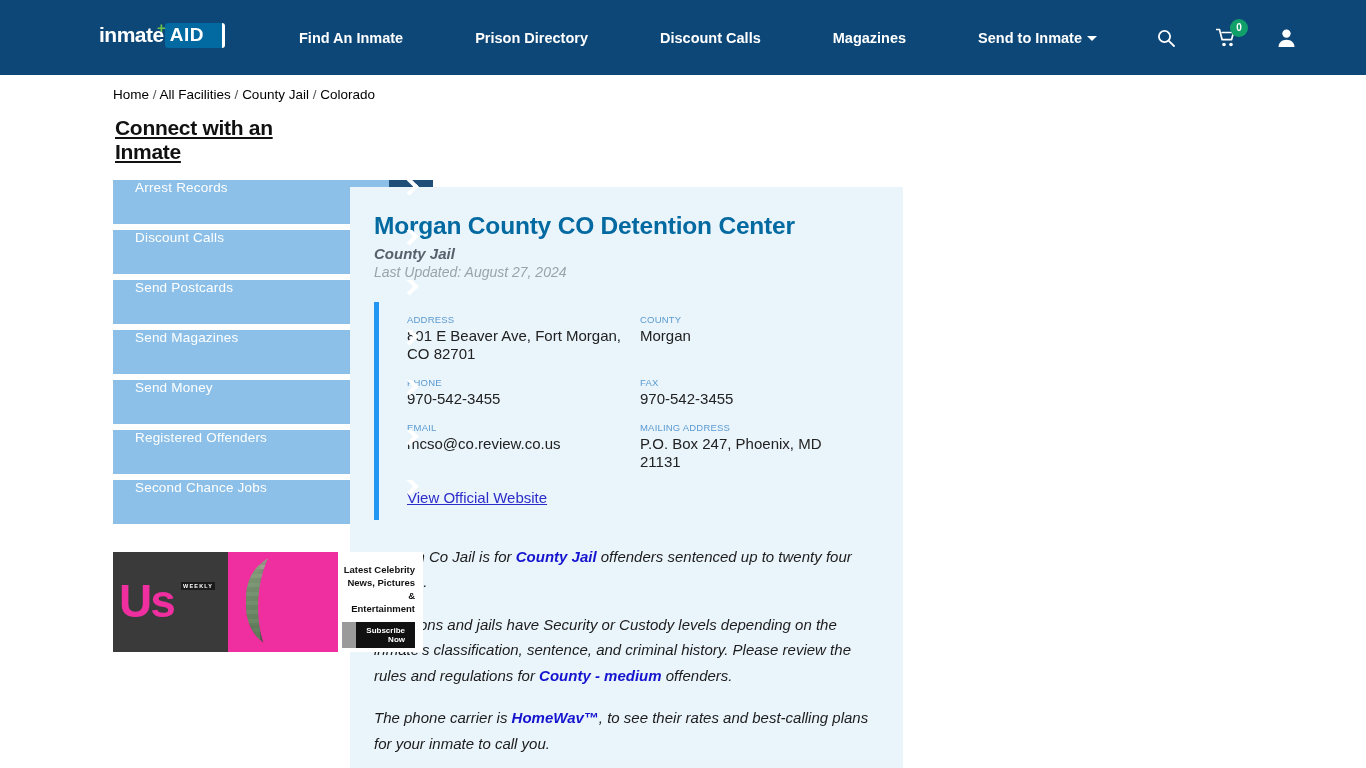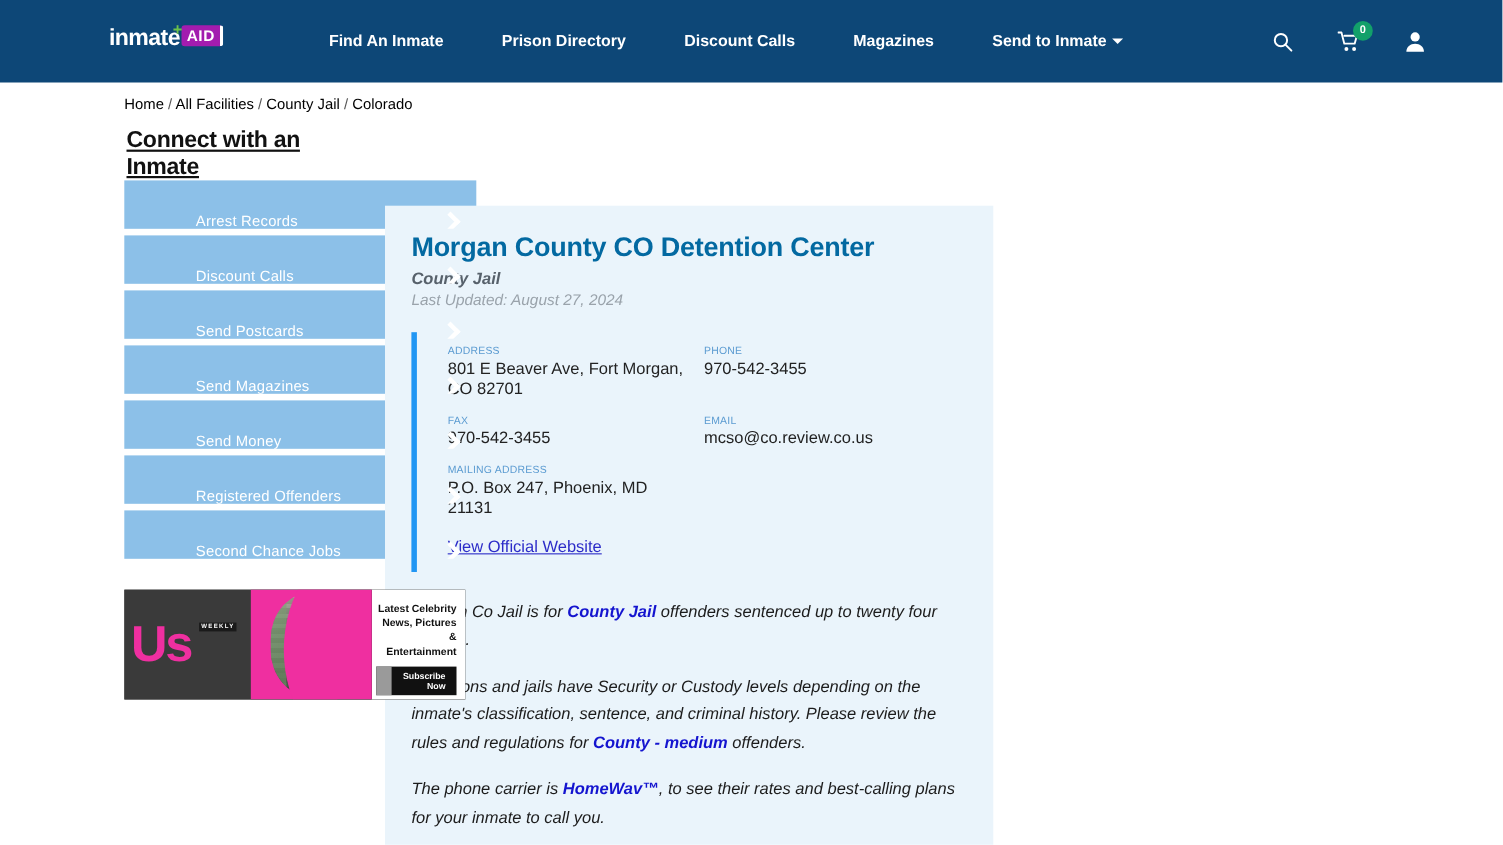--- a/index.html
+++ b/index.html
@@ -28,43 +28,43 @@
     position: relative;
     cursor: pointer;
   }
   .logo-word {
     color: #ffffff;
     font-size: 21px;
     font-weight: 700;
     letter-spacing: -0.5px;
   }
   .logo-aid {
-    background: #a21caf;
+    background: #0369a1;
     color: #ffffff;
-    font-size: 14px;
-    font-weight: 700;
-    padding: 1px 5px 2px 5px;
+    font-size: 19px;
+    font-weight: 700;
+    padding: 1px 18px 2px 5px;
     border-radius: 3px;
     margin-left: 1px;
     letter-spacing: 0.5px;
     border-right: 3px solid #ffffff;
   }
   .logo-plus {
     position: absolute;
     left: 58px;
     top: -4px;
     color: #6cc24a;
     font-size: 15px;
     font-weight: 700;
   }
   .main-nav {
     display: flex;
     align-items: center;
     margin-left: 70px;
-    gap: 53px;
+    gap: 72px;
   }
   .nav-link {
     color: #ffffff;
     font-size: 14.5px;
     font-weight: 700;
     text-decoration: none;
     cursor: pointer;
     white-space: nowrap;
   }
   .nav-caret {
@@ -120,34 +120,33 @@
     cursor: pointer;
     margin-top: 46px;
   }
   .breadcrumb .sep { color: #555; }
 
   .sidebar-title {
     font-size: 21px;
     font-weight: 700;
     color: #111;
     text-decoration: underline;
-    margin: 10px 0 0 2px;
+    margin: 10px 0 16px 2px;
     letter-spacing: -0.3px;
   }
 
   .side-btn {
     display: flex;
-    align-items: flex-end;
+    align-items: flex-start;
     height: 44px;
     margin-bottom: 6px;
     width: 320px;
     background: #8cc0e8;
     cursor: pointer;
     overflow: hidden;
-    padding-left: 43px;
   }
   .side-btn-label {
     flex: 1;
     display: flex;
     align-items: center;
     padding-left: 22px;
     color: #ffffff;
     font-size: 13.5px;
     letter-spacing: 0.2px;
   }
@@ -460,20 +459,24 @@
     <div class="facility-name">Morgan County CO Detention Center</div>
     <div class="facility-type">County Jail</div>
     <div class="facility-updated">Last Updated: August 27, 2024</div>
 
     <div class="info-box">
       <div class="info-cell">
         <div class="info-label">ADDRESS</div>
         <div class="info-value">801 E Beaver Ave, Fort Morgan, CO 82701</div>
       </div>
       <div class="info-cell">
+        <div class="info-label">COUNTY</div>
+        <div class="info-value">Morgan</div>
+      </div>
+      <div class="info-cell">
         <div class="info-label">PHONE</div>
         <div class="info-value">970-542-3455</div>
       </div>
       <div class="info-cell">
         <div class="info-label">FAX</div>
         <div class="info-value">970-542-3455</div>
       </div>
       <div class="info-cell">
         <div class="info-label">EMAIL</div>
         <div class="info-value">mcso@co.review.co.us</div>

